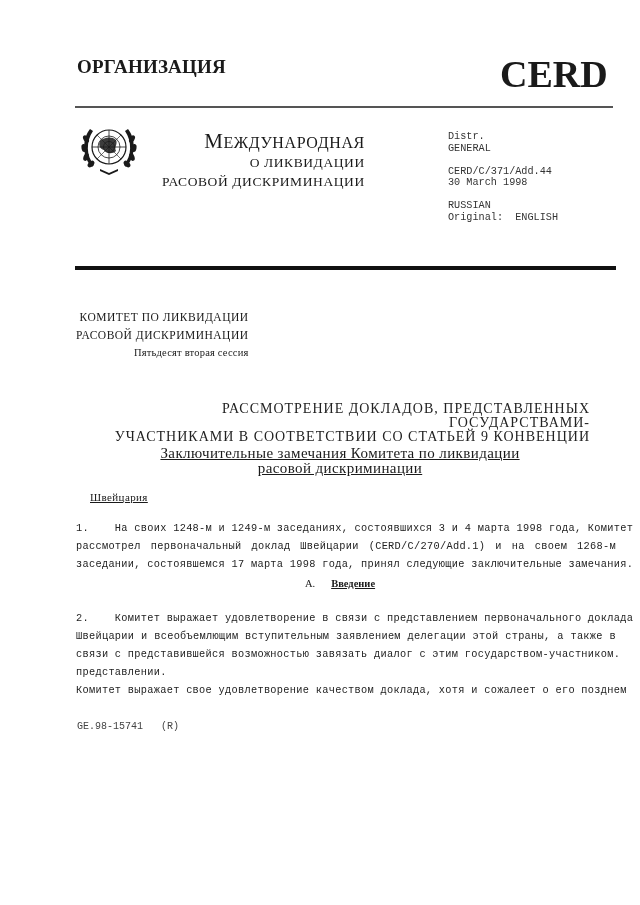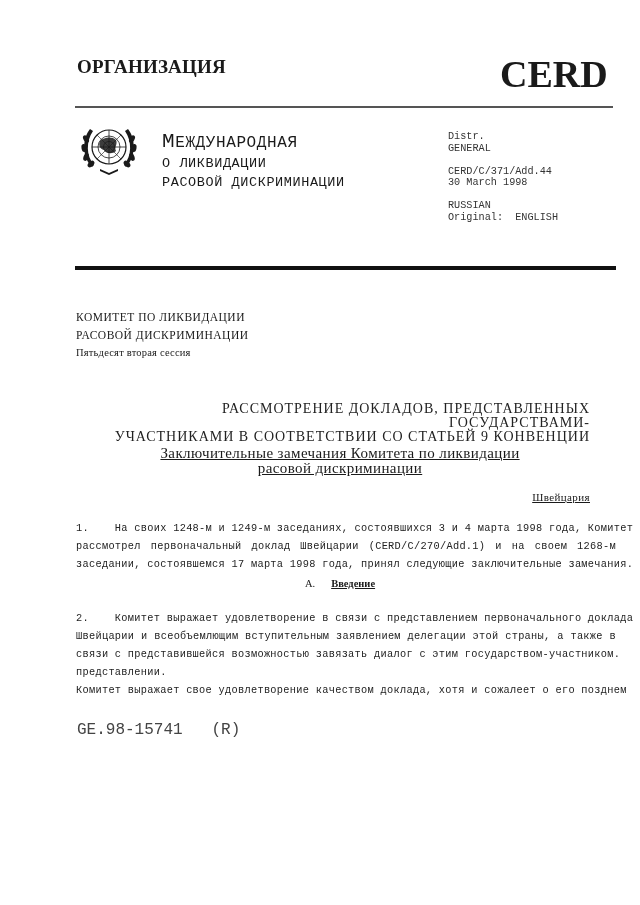--- a/index.html
+++ b/index.html
@@ -1,55 +1,55 @@
 <!DOCTYPE html>
 <html><head>
 <meta charset="utf-8">
 <style>
   html, body { margin: 0; padding: 0; background: #ffffff; }
   body { width: 640px; height: 905px; position: relative; overflow: hidden; color: #1a1a1a; }
   .abs { position: absolute; }
-  .serif { font-family: "Liberation Serif", "DejaVu Serif", serif; }
+  .serif { font-family: "Liberation Serif", "DejaVu Serif", serif; text-align: right; }
   .mono { font-family: "Liberation Mono", "DejaVu Sans Mono", monospace; }
 
   #org { left: 77px; top: 58px; font-size: 19px; font-weight: bold; line-height: 18px; letter-spacing: 0.2px; }
   #cerd { left: 500px; top: 54px; font-size: 38px; font-weight: bold; letter-spacing: 0px; line-height: 40px; }
   #rule-thin { left: 75px; top: 106px; width: 538px; height: 2px; background: #555; }
 
   #emblem { left: 78px; top: 117px; width: 62px; height: 62px; }
 
-  #conv { left: 162px; top: 132px; font-size: 13.5px; line-height: 19.5px; letter-spacing: 0.6px; font-family: Liberation Mono, monospace; }
+  #conv { left: 162px; top: 132px; font-size: 13.5px; line-height: 19.5px; letter-spacing: 0.6px; }
   #conv .first { font-size: 16px; }
   #conv .first .cap { font-size: 21px; }
 
   #meta { left: 448px; top: 131px; font-size: 10.2px; line-height: 11.5px; color: #333; }
   #meta .gap { height: 11.5px; }
 
   #rule-thick { left: 75px; top: 266px; width: 541px; height: 4px; background: #111; }
 
   #committee { left: 76px; top: 309px; font-size: 11.5px; line-height: 17.5px; letter-spacing: 0.5px; }
   #committee .session { font-size: 10.5px; letter-spacing: 0.2px; }
 
   #title { left: 90px; width: 500px; top: 402px; text-align: right; font-size: 14px; line-height: 14px; font-weight: normal; letter-spacing: 1px; color: #222; }
   #subtitle { left: 90px; width: 500px; top: 446px; text-align: center; font-size: 15px; line-height: 15px; letter-spacing: 0.4px; }
   #subtitle span { text-decoration: underline; }
-  #country { left: 90px; width: 500px; top: 491px; text-align: right; font-size: 11px; letter-spacing: 0.4px; }
+  #country { left: 90px; width: 500px; top: 491px; text-align: left; font-size: 11px; letter-spacing: 0.4px; }
   #country span { text-decoration: underline; }
 
   .para { left: 76px; width: 540px; font-size: 10.3px; line-height: 18px; letter-spacing: 0.3px; text-align: justify; color: #222; }
   .para .ln { display: block; white-space: nowrap; text-align-last: justify; }
   .para .ln.last { text-align-last: left; }
   #para1 { top: 519px; }
   #para2 { top: 609px; }
 
   #secA { left: 90px; width: 500px; top: 578px; text-align: center; font-size: 10.5px; }
   #secA .letter { margin-right: 16px; }
   #secA .head { text-decoration: underline; font-weight: bold; }
 
-  #footer { left: 77px; top: 721px; font-size: 16px; color: #444; }
+  #footer { left: 77px; top: 721px; font-size: 10px; color: #444; }
 </style>
 </head>
 <body>
 
 <div id="org" class="abs serif">
   <div>ОРГАНИЗАЦИЯ</div>
 </div>
 <div id="cerd" class="abs serif">CERD</div>
 <div id="rule-thin" class="abs"></div>
 

